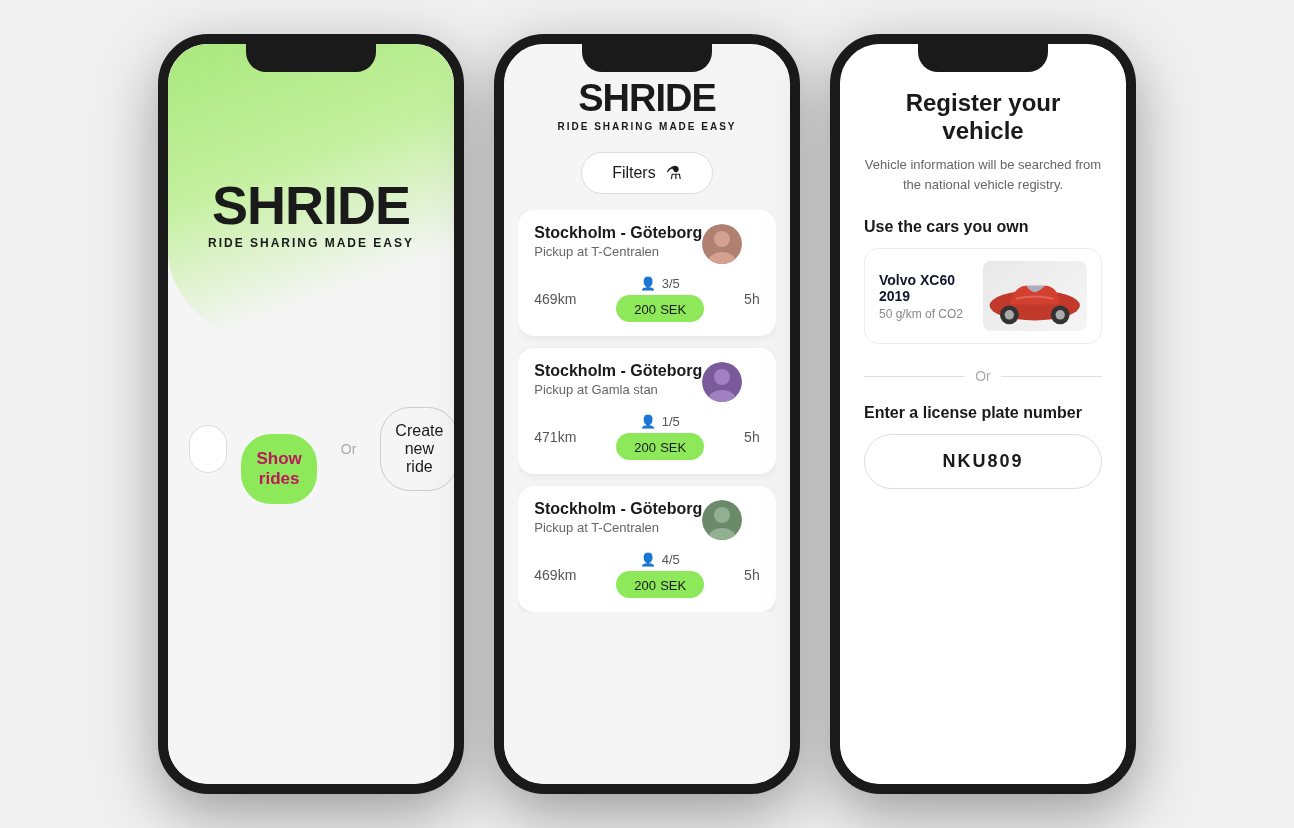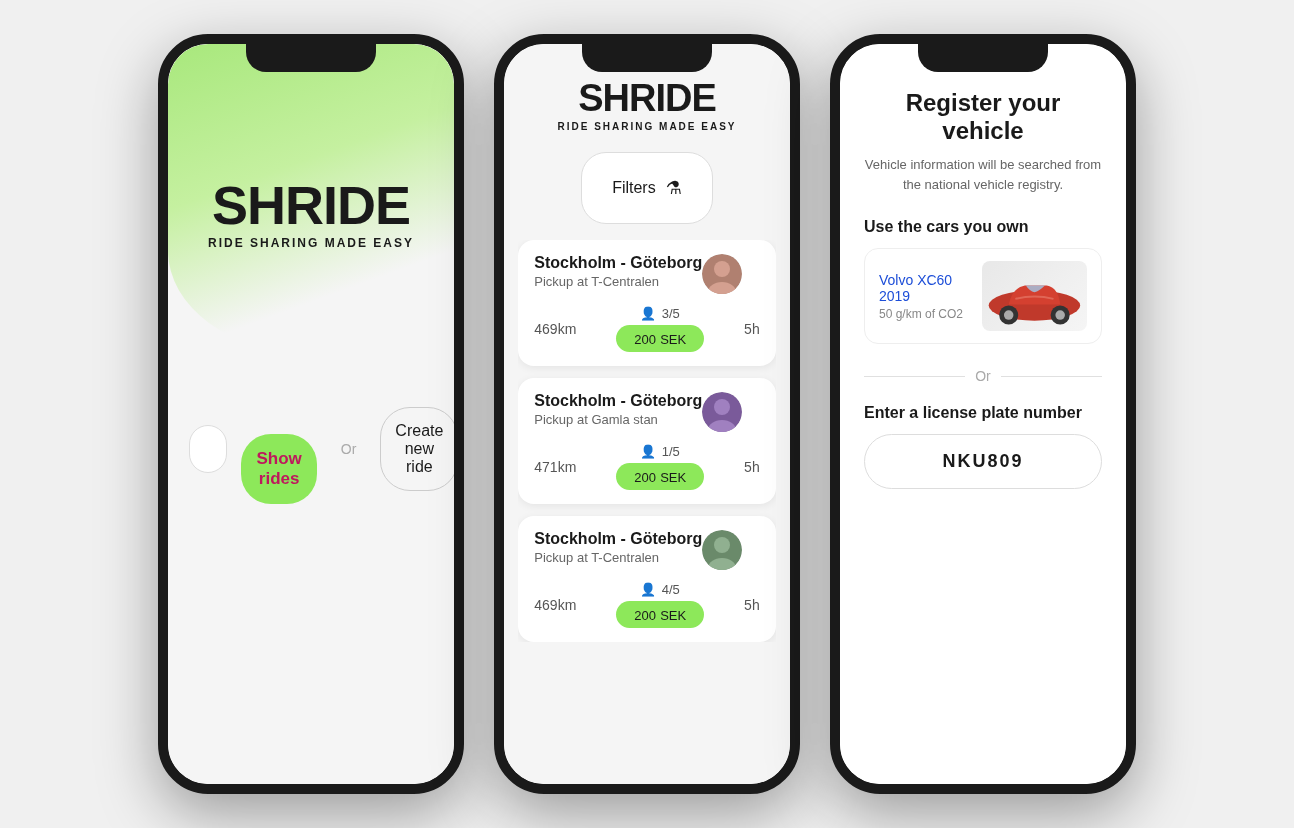--- a/index.html
+++ b/index.html
@@ -172,21 +172,21 @@
     }
 
     .phone2-logo .logo-sub {
       font-size: 10px;
     }
 
     .filters-btn {
       display: flex;
       align-items: center;
       gap: 10px;
-      padding: 24px 30px;
+      padding: 9px 30px;
       background: #fff;
       border: 1.5px solid #ddd;
       border-radius: 25px;
       font-size: 16px;
       color: #1a1a1a;
       cursor: pointer;
       margin-bottom: 16px;
     }
 
     .filter-icon {
@@ -318,22 +318,22 @@
       display: flex;
       align-items: center;
       justify-content: space-between;
       padding: 12px 14px;
       margin-bottom: 16px;
       overflow: hidden;
     }
 
     .car-info .car-model {
       font-size: 14px;
-      font-weight: 400;
-      color: #1d4ed8;
+      font-weight: 700;
+      color: #0f172a;
     }
 
     .car-info .car-co2 {
       font-size: 12px;
       color: #888;
       margin-top: 3px;
     }
 
     .car-image-box {
       width: 110px;

